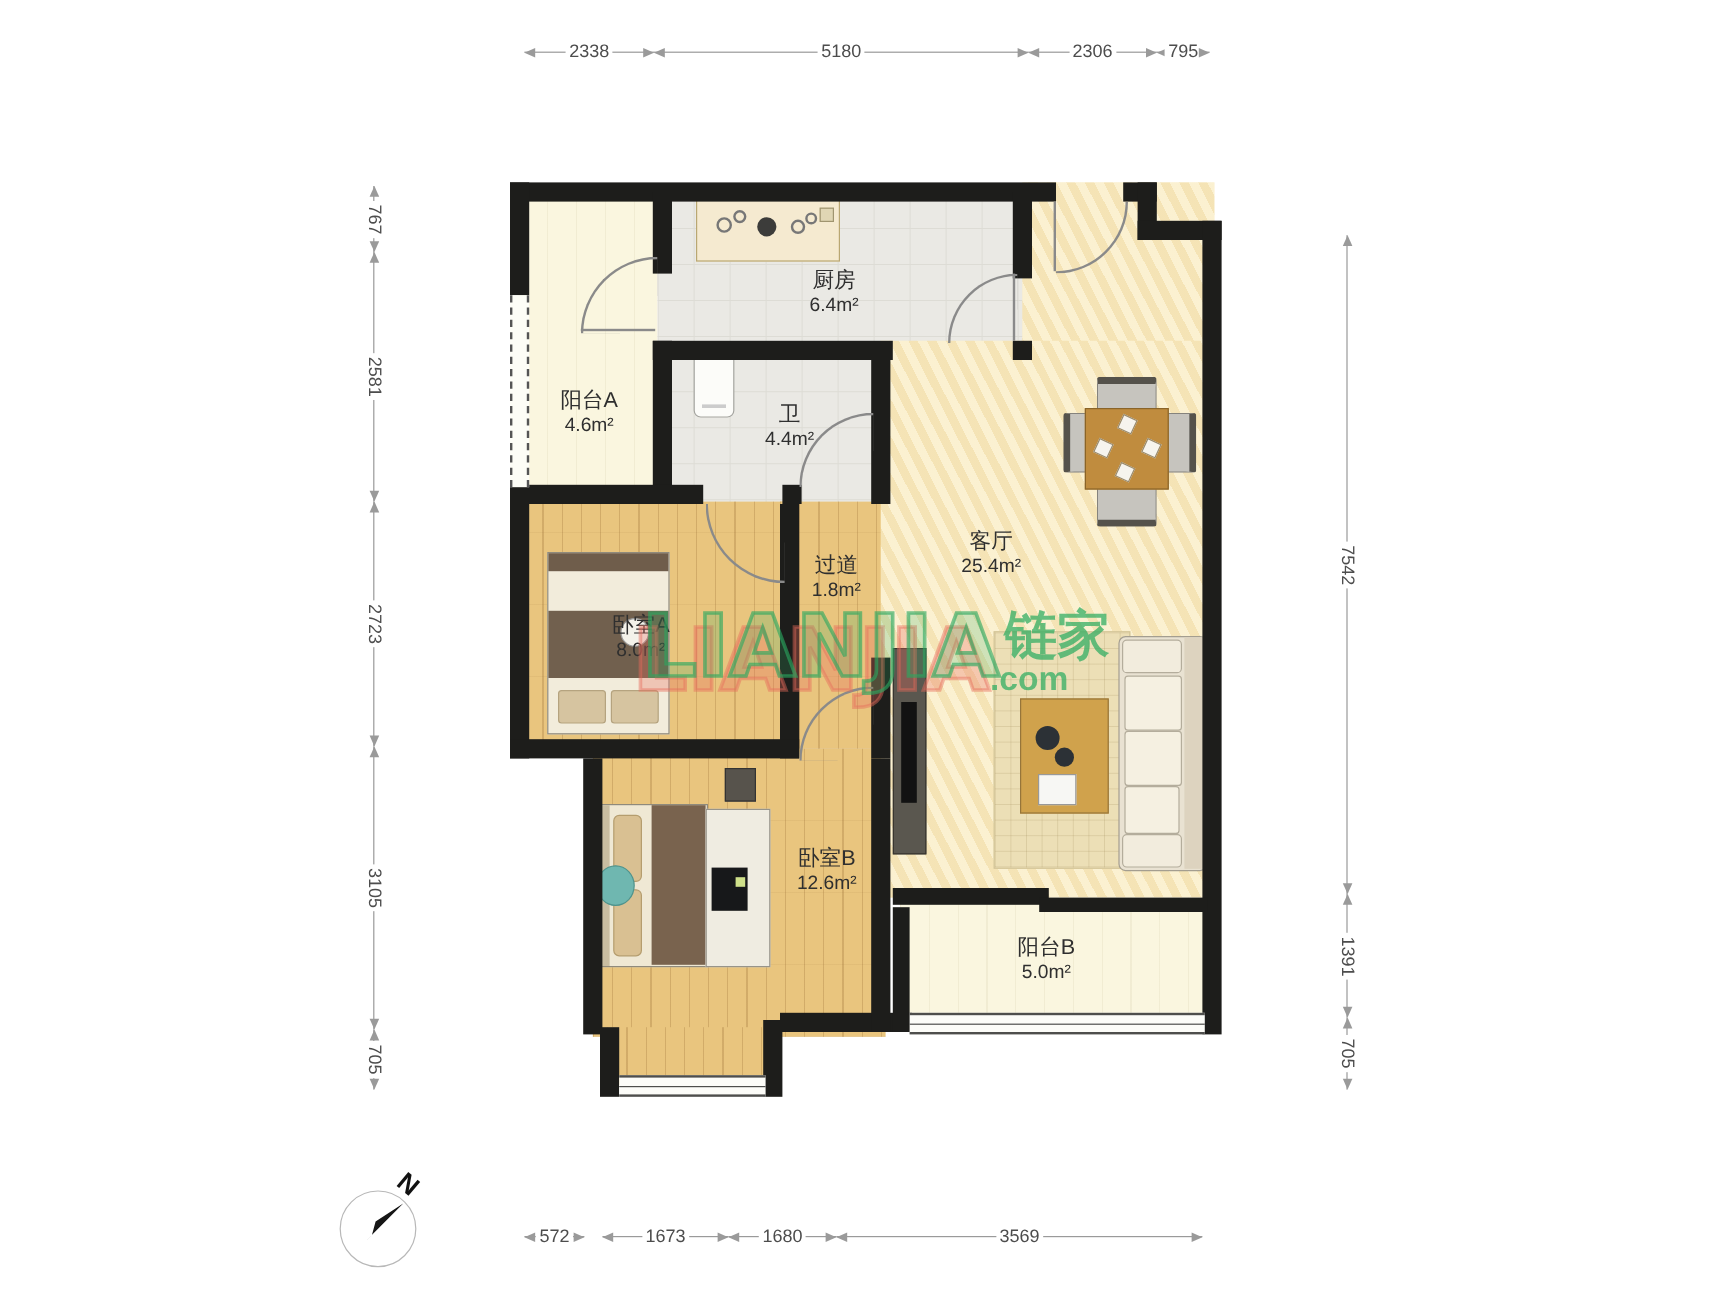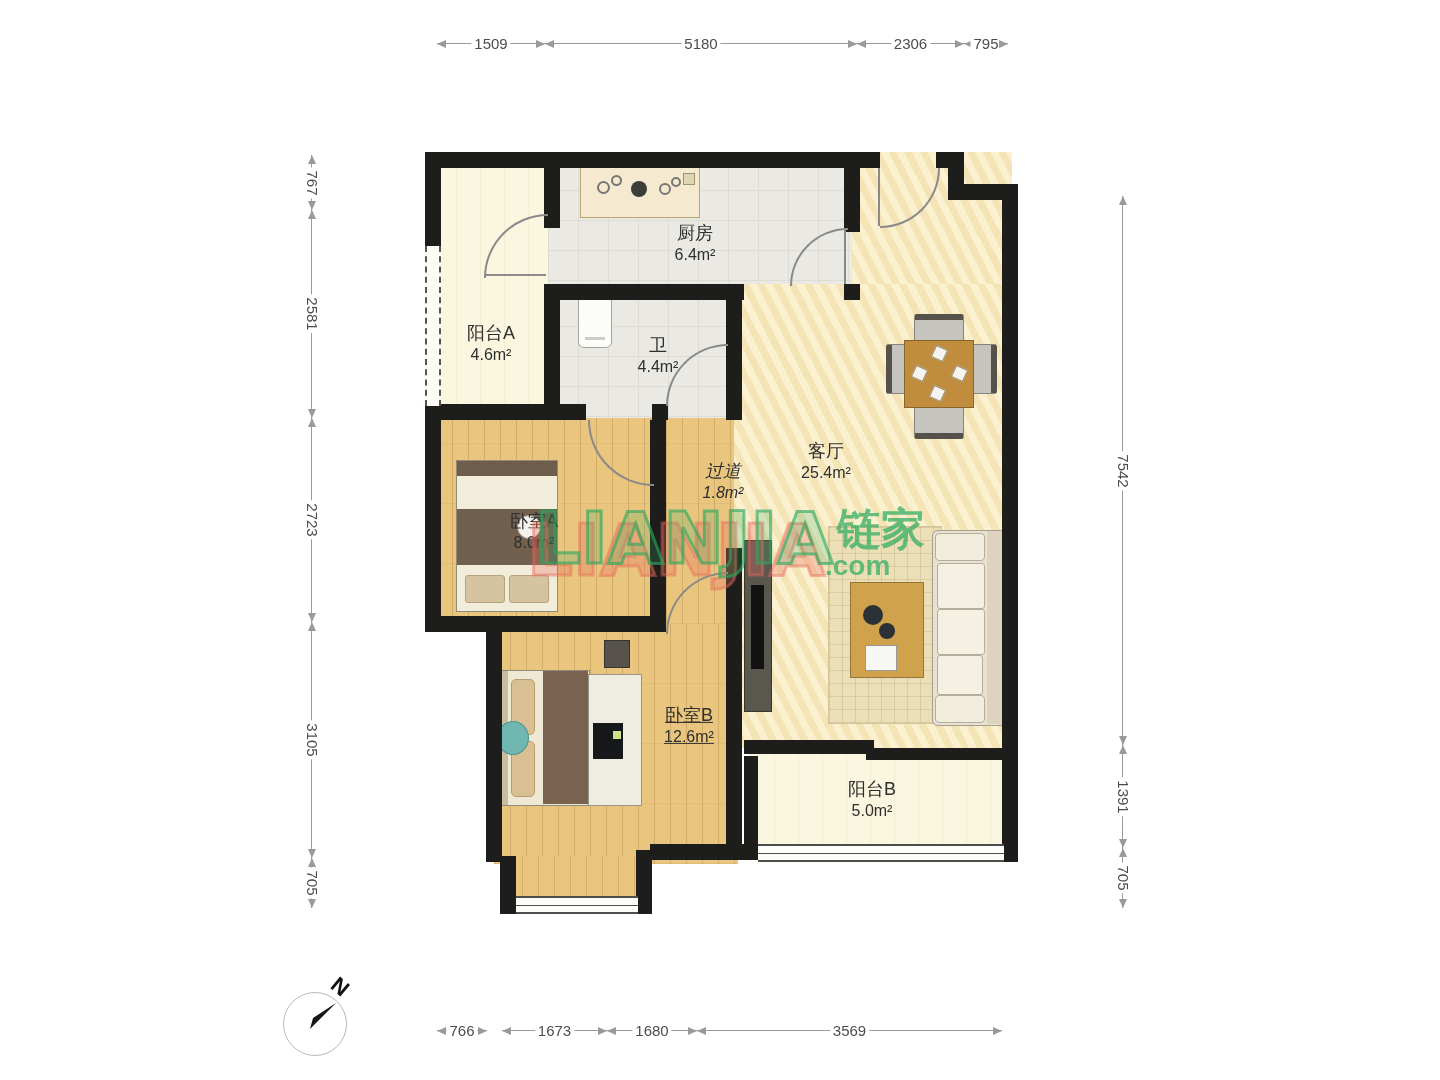--- a/index.html
+++ b/index.html
@@ -119,24 +119,24 @@
   .sofa-c1{position:absolute;left:4px;top:32px;width:46px;height:44px;background:#f5f0e1;border:1px solid #b4ad9c;border-radius:3px;}
   .sofa-c2{position:absolute;left:4px;top:78px;width:46px;height:44px;background:#f5f0e1;border:1px solid #b4ad9c;border-radius:3px;}
   .sofa-c3{position:absolute;left:4px;top:124px;width:44px;height:38px;background:#f5f0e1;border:1px solid #b4ad9c;border-radius:3px;}
   
   .room-label{position:absolute;z-index:6;text-align:center;color:#2f2f2f;line-height:1.3;white-space:nowrap;transform:translate(-50%,-50%);}
   .room-label .rn{font-size:18px;}
   .room-label .ra{font-size:16px;}
   .rl-balcony-a{left:491px;top:344px;}
   .rl-kitchen{left:695px;top:244px;}
   .rl-bath{left:658px;top:356px;}
-  .rl-hall{left:723px;top:482px;font-style:italic;}
+  .rl-hall{left:697px;top:482px;}
   .rl-living{left:826px;top:462px;}
   .rl-bedroom-a{left:534px;top:532px;}
-  .rl-bedroom-b{left:689px;top:726px;text-decoration:underline;}
+  .rl-bedroom-b{left:689px;top:726px;}
   .rl-balcony-b{left:872px;top:800px;}
   
   .dim-h{position:absolute;height:0;border-top:1px solid #9a9a9a;z-index:6;}
   .dim-h::before{content:'';position:absolute;left:0;top:-4px;width:0;height:0;border:4px solid transparent;border-left:0;border-right:9px solid #9a9a9a;}
   .dim-h::after{content:'';position:absolute;right:0;top:-4px;width:0;height:0;border:4px solid transparent;border-right:0;border-left:9px solid #9a9a9a;}
   .dim-v{position:absolute;width:0;border-left:1px solid #9a9a9a;z-index:6;}
   .dim-v::before{content:'';position:absolute;top:0;left:-4px;width:0;height:0;border:4px solid transparent;border-top:0;border-bottom:9px solid #9a9a9a;}
   .dim-v::after{content:'';position:absolute;bottom:0;left:-4px;width:0;height:0;border:4px solid transparent;border-bottom:0;border-top:9px solid #9a9a9a;}
   .dlb{position:absolute;background:#fff;padding:0 3px;font-size:15px;color:#4d4d4d;white-space:nowrap;}
   .dim-h .dlb{left:50%;top:0;transform:translate(-50%,-55%);}
@@ -309,21 +309,21 @@
   <div class="room-label rl-bedroom-b">
     <div class="rn">卧室B</div>
     <div class="ra">12.6m²</div>
   </div>
   <div class="room-label rl-balcony-b">
     <div class="rn">阳台B</div>
     <div class="ra">5.0m²</div>
   </div>
 
   <div class="dim-h dt0">
-      <span class="dlb">1509</span>
+      <span class="dlb">2338</span>
     </div>
   <div class="dim-h dt1">
       <span class="dlb">5180</span>
     </div>
   <div class="dim-h dt2">
       <span class="dlb">2306</span>
     </div>
   <div class="dim-h dt3">
       <span class="dlb">795</span>
     </div>
@@ -345,21 +345,21 @@
   <div class="dim-v dr0">
       <span class="dlb">7542</span>
     </div>
   <div class="dim-v dr1">
       <span class="dlb">1391</span>
     </div>
   <div class="dim-v dr2">
       <span class="dlb">705</span>
     </div>
   <div class="dim-h db0">
-      <span class="dlb">766</span>
+      <span class="dlb">572</span>
     </div>
   <div class="dim-h db1">
       <span class="dlb">1673</span>
     </div>
   <div class="dim-h db2">
       <span class="dlb">1680</span>
     </div>
   <div class="dim-h db3">
       <span class="dlb">3569</span>
     </div>

